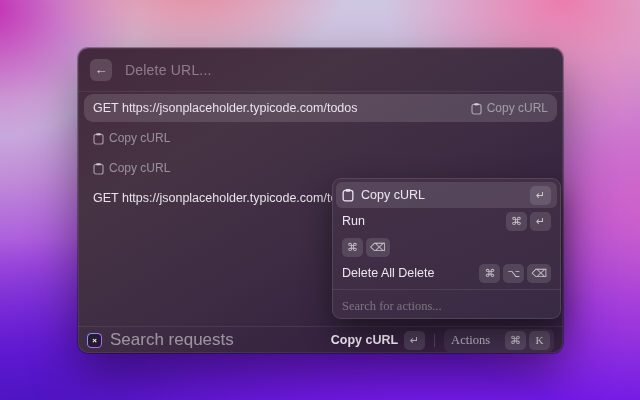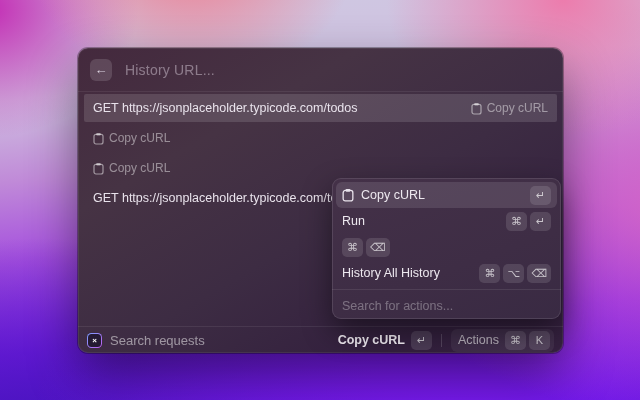--- a/index.html
+++ b/index.html
@@ -28,21 +28,21 @@
   }
   .back-btn {
     width:22px; height:22px; border-radius:6px; border:none;
     background:rgba(255,255,255,0.14); color:#ddd5e2;
     font-size:13px; line-height:22px; text-align:center; cursor:pointer;
     font-family:inherit; display:flex; align-items:center; justify-content:center;
   }
   .search-ph { font-size:14px; color:rgba(240,232,244,0.42); letter-spacing:0.2px; }
   .list { position:absolute; top:44px; left:6px; right:6px; }
   .row {
-    height:28px; margin-top:2px; border-radius:2px;
+    height:28px; margin-top:2px; border-radius:9px;
     display:flex; align-items:center; justify-content:space-between;
     padding:0 9px; cursor:pointer;
   }
   .row.selected { background:rgba(255,255,255,0.13); }
   .row-title { font-size:12.5px; color:#e9e3ec; white-space:nowrap; }
   .row-acc { display:flex; align-items:center; gap:5px; color:rgba(255,255,255,0.45); }
   .row-acc .acc-label { font-size:12px; }
   .clip-icon { display:inline-flex; }
   .menu {
     position:absolute; right:2px; top:130px; width:229px; height:141px;
@@ -59,55 +59,55 @@
   .menu-item.selected { background:rgba(255,255,255,0.11); }
   .mi-left { display:flex; align-items:center; gap:7px; color:#ede8ef; font-size:12.5px; }
   .keys { display:flex; align-items:center; gap:3px; }
   .key {
     min-width:21px; height:19px; padding:0 4px; border-radius:5px;
     background:rgba(255,255,255,0.12); color:rgba(255,255,255,0.68);
     font-size:11px; display:inline-flex; align-items:center; justify-content:center;
   }
   .menu-divider { height:1px; background:rgba(255,255,255,0.09); margin:3px -4px; }
   .menu-search { height:26px; display:flex; align-items:center; padding:0 6px;
-    font-size:12.5px; color:rgba(255,255,255,0.32); cursor:text; }
+    font-size:12.5px; color:rgba(255,255,255,0.32); cursor:text;font-family:Liberation Serif, serif; }
   .footer {
     position:absolute; left:0; right:0; bottom:0; height:27px;
     border-top:1px solid rgba(255,255,255,0.08);
     display:flex; align-items:center; justify-content:space-between;
     padding:0 9px; border-radius:0 0 10px 10px;
   }
   .f-left { display:flex; align-items:center; gap:8px; }
   .ext-icon {
     width:15px; height:15px; border-radius:4.5px; border:1.5px solid transparent;
     background: linear-gradient(#241a33,#241a33) padding-box,
                 linear-gradient(135deg,#7aa0ff 0%, #c05df0 100%) border-box;
     color:#fff; font-size:8px; font-weight:bold;
     display:flex; align-items:center; justify-content:center;
   }
-  .f-context { font-size:13px; color:rgba(255,255,255,0.5); }
+  .f-context { font-size:17px; color:rgba(255,255,255,0.5); }
   .f-right { display:flex; align-items:center; gap:7px; }
   .f-btn { background:none; border:none; font-family:inherit; cursor:pointer;
     display:flex; align-items:center; gap:6px; padding:0; }
   .f-primary-label { font-size:12.5px; font-weight:bold; color:#f2edf4; }
   .f-divider { width:1px; height:13px; background:rgba(255,255,255,0.16); margin:0 2px; }
-  .f-actions { background:rgba(255,255,255,0.06); border-radius:6px; padding:2px 4px 2px 7px; gap:6px; }
+  .f-actions { background:rgba(255,255,255,0.06); border-radius:6px; padding:2px 4px 2px 7px; gap:15px;font-family:Liberation Serif, serif; }
   .f-actions-label { font-size:12.5px; color:rgba(255,255,255,0.62); }
 </style>
 </head>
 <body>
 
 <div class="wallpaper">
   <div class="window">
 
     <div class="header">
       <button class="back-btn">
         <span>←</span>
       </button>
-      <div class="search-ph">History URL...</div>
+      <div class="search-ph">Delete URL...</div>
     </div>
 
     <div class="list">
 
       <div class="row selected">
         <span class="row-title">GET https://jsonplaceholder.typicode.com/todos</span>
         <span class="row-acc">
           <span class="clip-icon">
             <svg width="11" height="13" viewBox="0 0 11 13">
                 <rect x="1" y="2.3" width="9" height="9.7" rx="2" fill="none" stroke="rgba(255,255,255,0.5)" stroke-width="1.2"></rect>
@@ -186,21 +186,21 @@
 
       <div class="menu-item">
         <span class="keys">
           <span class="key">⌘</span>
           <span class="key">⌫</span>
         </span>
       </div>
 
       <div class="menu-item">
         <span class="mi-left">
-          <span>History All History</span>
+          <span>Delete All Delete</span>
         </span>
         <span class="keys">
           <span class="key">⌘</span>
           <span class="key">⌥</span>
           <span class="key">⌫</span>
         </span>
       </div>
 
       <div class="menu-divider"></div>
       <div class="menu-search">Search for actions...</div>

